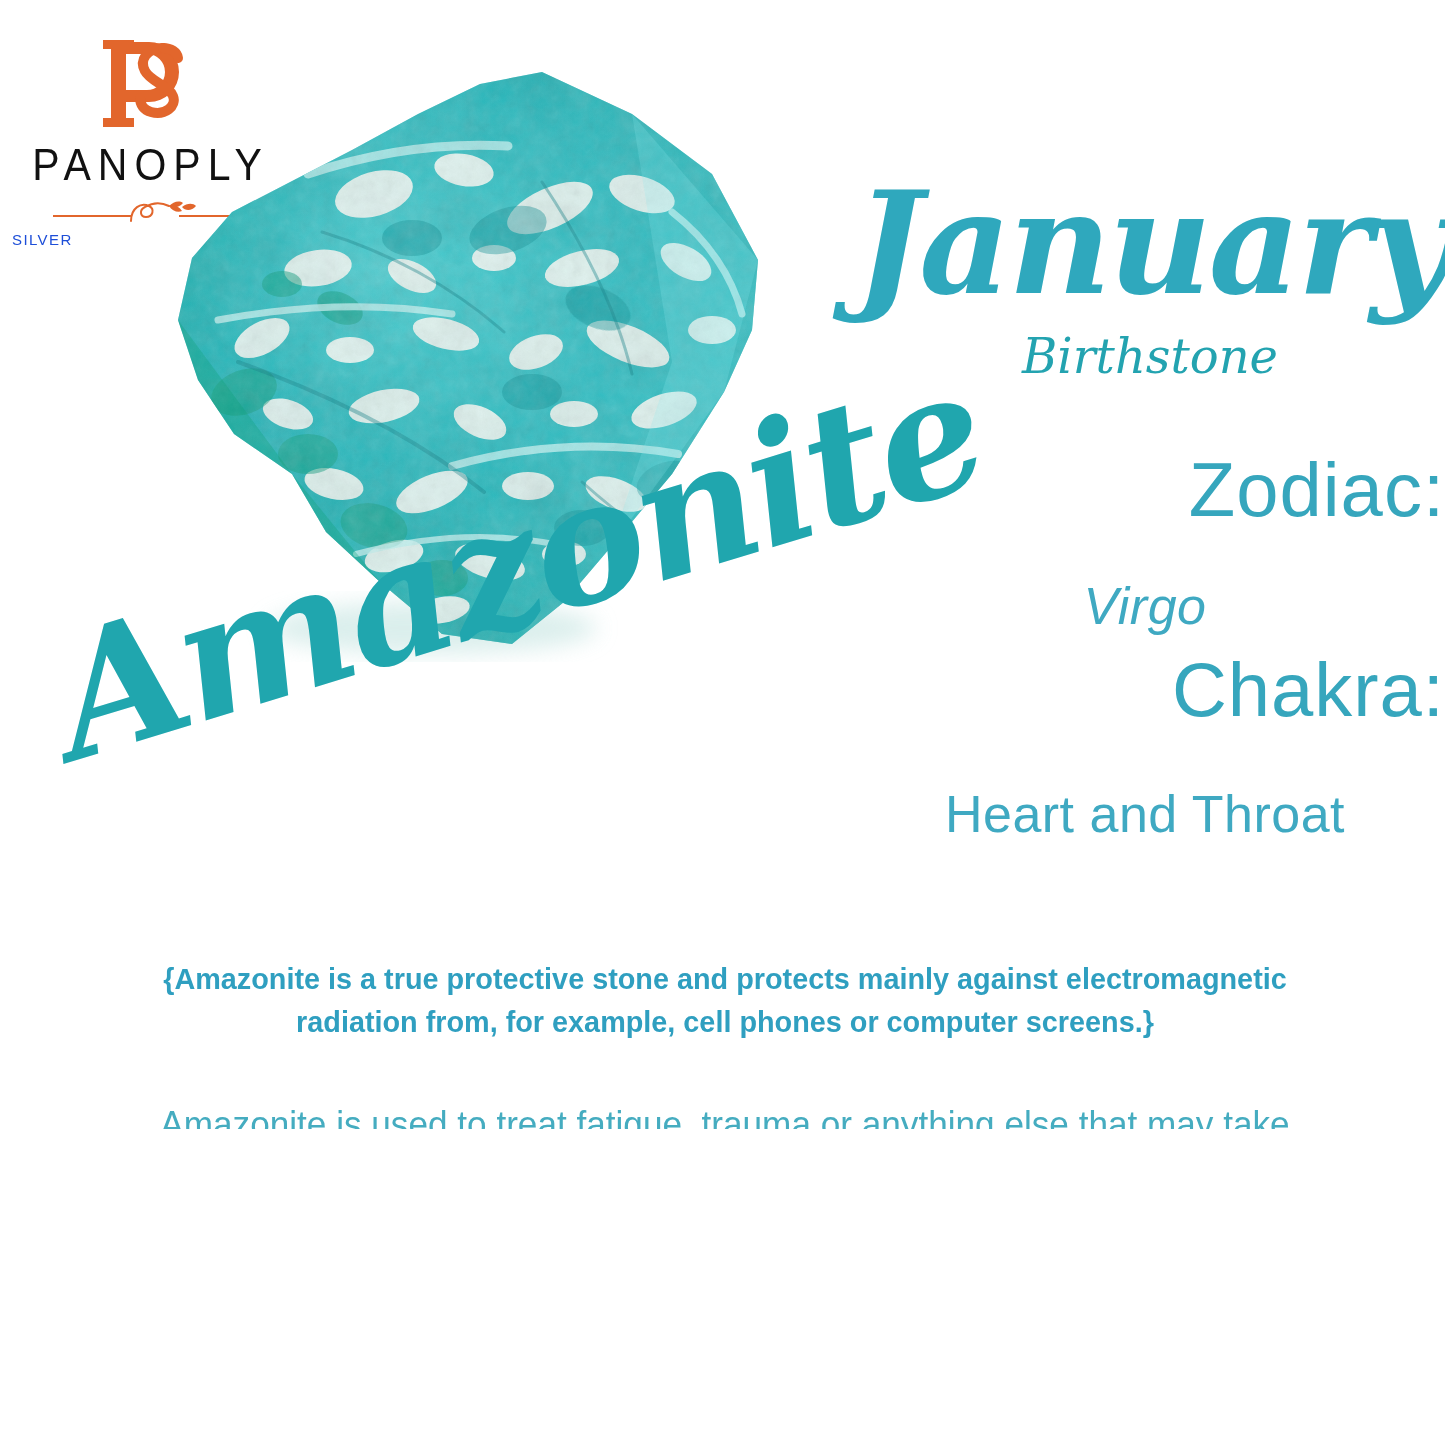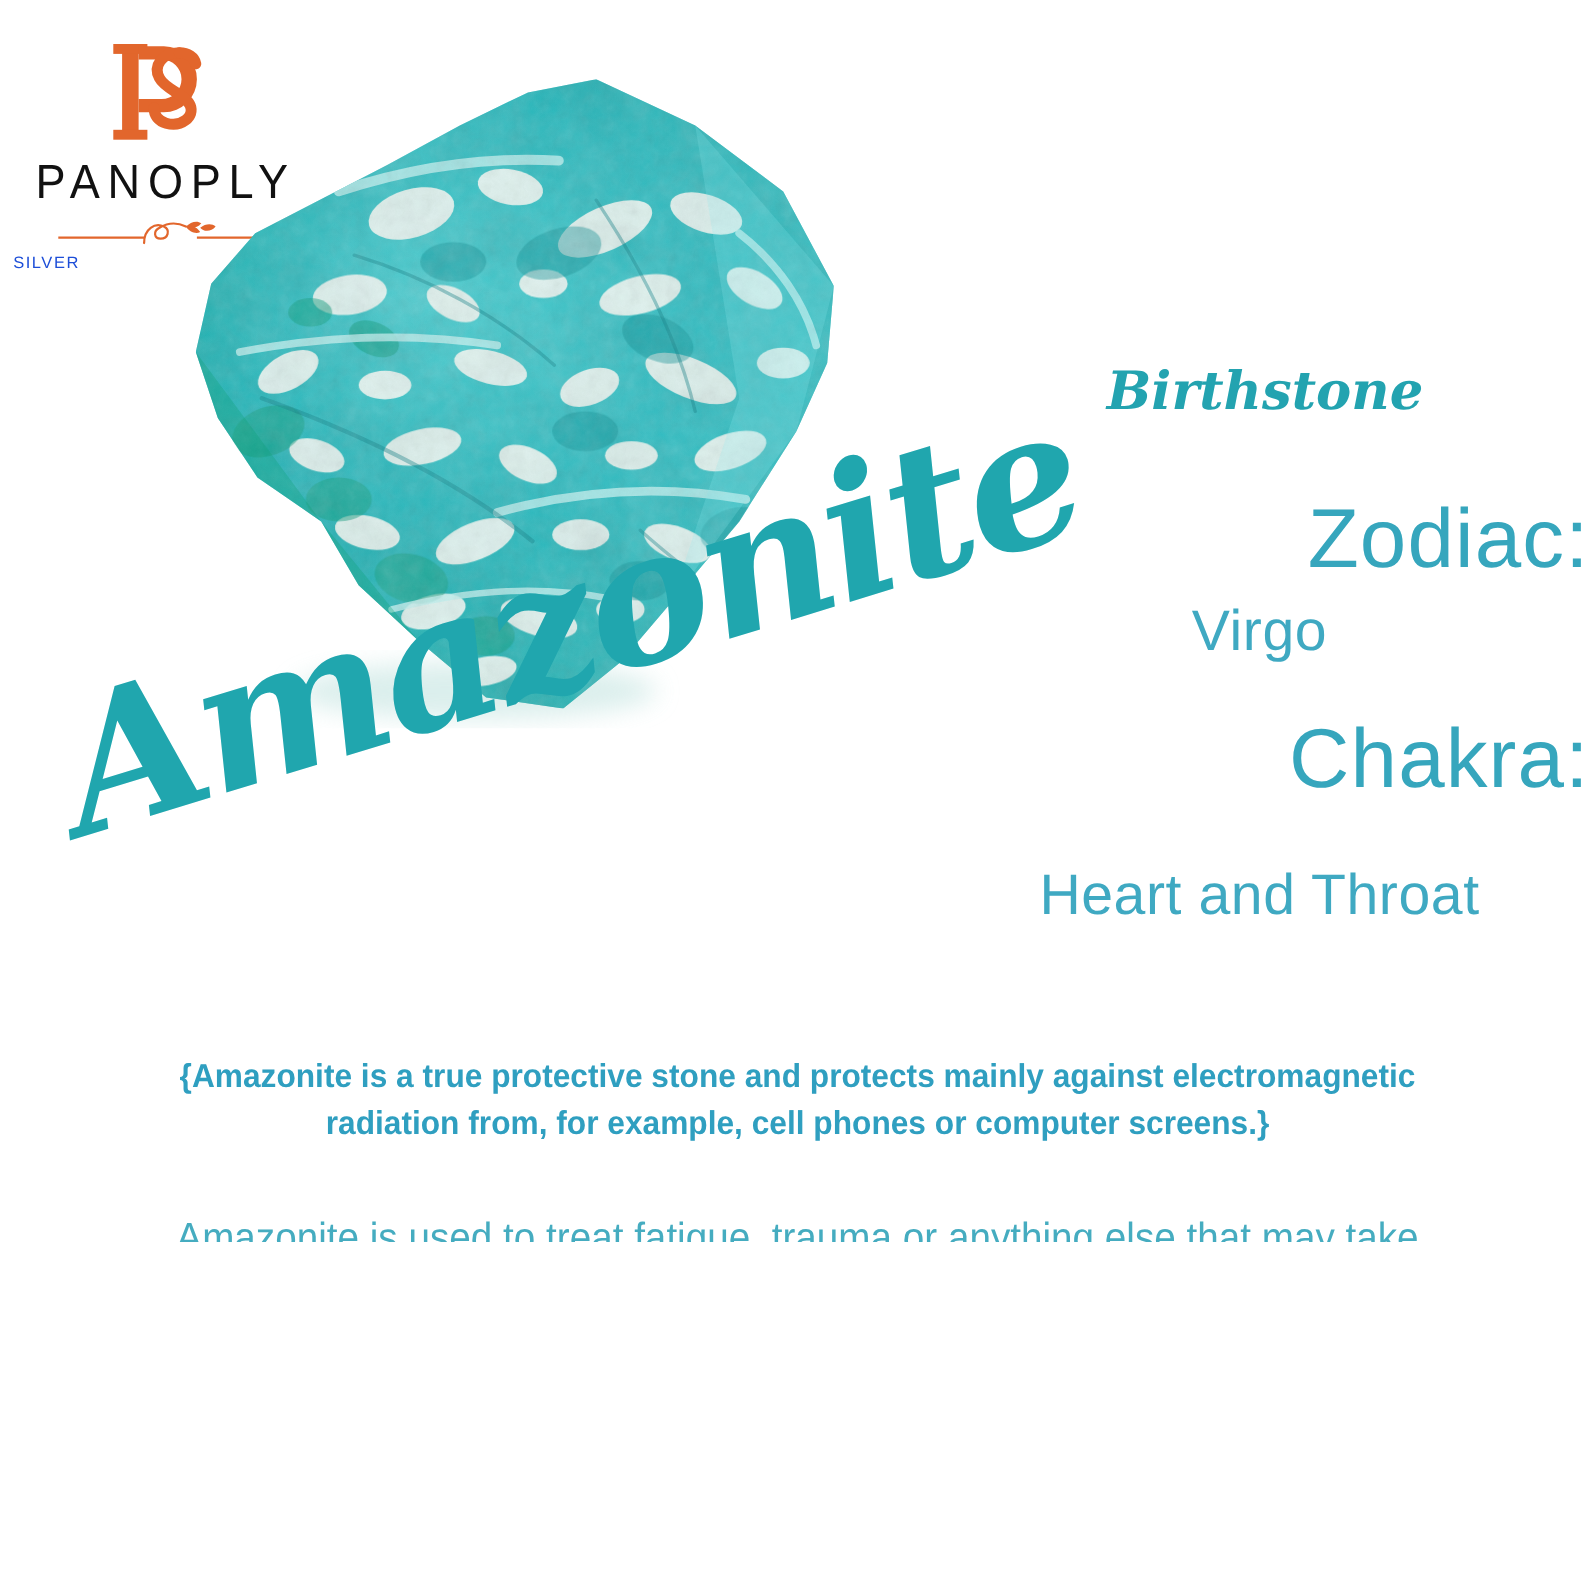--- a/index.html
+++ b/index.html
@@ -102,21 +102,21 @@
     letter-spacing: -3px;
   }
   #month-sub {
     position: absolute;
     left: 855px;
     top: 332px;
     width: 590px;
     text-align: center;
     font-family: "DejaVu Serif", serif;
     font-style: italic;
-    font-weight: 700;
+    font-weight: 400;
     font-size: 48px;
     line-height: 1;
     color: #23a3b0;
   }
   .attr-label {
     position: absolute;
     width: 600px;
     text-align: center;
     font-family: "Liberation Sans", sans-serif;
     font-weight: 300;
@@ -130,21 +130,21 @@
     width: 600px;
     text-align: center;
     font-family: "Liberation Sans", sans-serif;
     font-weight: 300;
     font-size: 52px;
     line-height: 1;
     color: #3fa9c2;
     letter-spacing: 0.5px;
   }
   #zodiac-label { left: 845px; top: 452px; text-align: right; }
-  #zodiac-value { left: 845px; top: 548px; }
+  #zodiac-value { left: 845px; top: 580px; font-style: italic; }
   #chakra-label { left: 845px; top: 652px; text-align: right; }
   #chakra-value { left: 845px; top: 788px; }
 
   
   #stone-name {
     position: absolute;
     left: 92px;
     top: 590px;
     width: 830px;
     height: 300px;
@@ -337,20 +337,21 @@
         <rect x="0" y="0" width="660" height="600" filter="url(#grain)" opacity="0.30"></rect>
         <rect x="0" y="0" width="660" height="600" filter="url(#grain2)" opacity="0.22"></rect>
 
         <path d="M66 258 L180 412 L268 520 L330 572 L240 560 L150 470 L86 356 Z" fill="#0d9f74" opacity="0.30"></path>
 
         <path d="M520 52 L646 198 L612 330 L498 486 L560 300 Z" fill="#8ce7ec" opacity="0.22"></path>
       </g>
     </svg>
   </div>
 
+  <div id="month-title">January</div>
   <div id="month-sub">Birthstone</div>
 
   <div id="zodiac-label" class="attr-label">Zodiac:</div>
   <div id="zodiac-value" class="attr-value">Virgo</div>
   <div id="chakra-label" class="attr-label">Chakra:</div>
   <div id="chakra-value" class="attr-value">Heart and Throat</div>
 
   <div id="stone-name">Amazonite</div>
 
   <div id="para-1">{Amazonite is a true protective stone and protects mainly against electromagnetic radiation from, for example, cell phones or computer screens.}</div>

